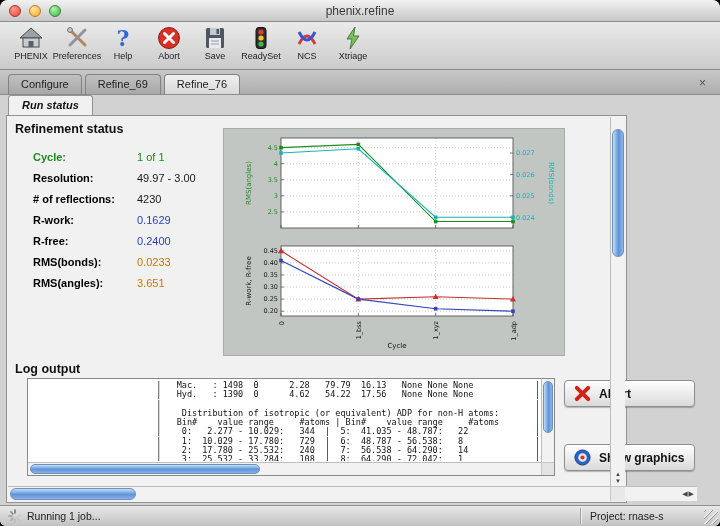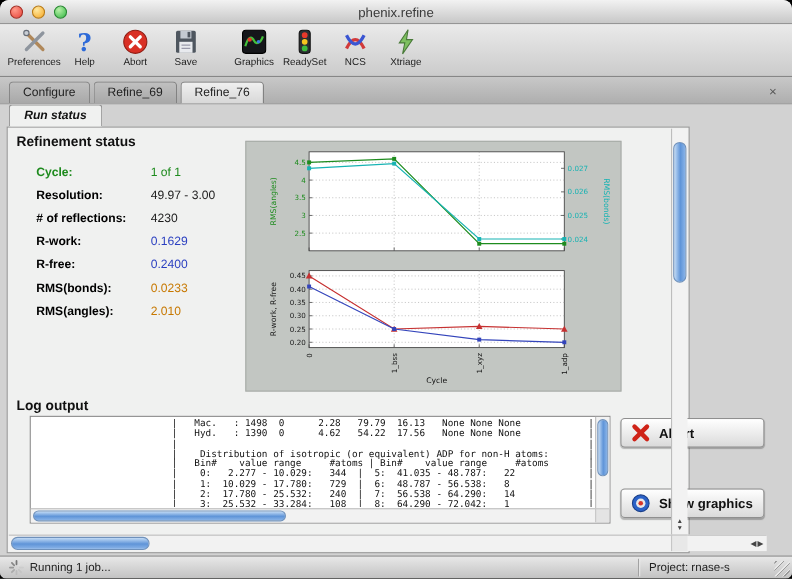--- a/index.html
+++ b/index.html
@@ -69,20 +69,30 @@
       <div class="tl yellow"></div>
       <div class="tl green"></div>
     </div>
     <div class="title">phenix.refine</div>
   </div>
 
   <div class="toolbar">
     <div class="tb-item">
       <span>
           <svg viewBox="0 0 26 26" width="26" height="26">
+            <polygon points="13,3 24,13 2,13" fill="#9aa0a8" stroke="#4a4a4a" stroke-width="1"></polygon>
+            <rect x="5" y="13" width="16" height="9" fill="#c9cdd3" stroke="#4a4a4a"></rect>
+            <rect x="10.5" y="16" width="5" height="6" fill="#5a5e66"></rect>
+          </svg>
+        </span>
+      <span class="tb-label">PHENIX</span>
+    </div>
+    <div class="tb-item">
+      <span>
+          <svg viewBox="0 0 26 26" width="26" height="26">
             <line x1="6" y1="5" x2="21" y2="20" stroke="#b0885a" stroke-width="3" stroke-linecap="round"></line>
             <line x1="21" y1="5" x2="6" y2="20" stroke="#8e959e" stroke-width="3" stroke-linecap="round"></line>
             <circle cx="6" cy="5" r="2.4" fill="#c8cdd4" stroke="#666c77"></circle>
           </svg>
         </span>
       <span class="tb-label">Preferences</span>
     </div>
     <div class="tb-item">
       <span>
           <svg viewBox="0 0 26 26" width="26" height="26">
@@ -106,31 +116,20 @@
             <rect x="4" y="3" width="18" height="20" rx="1.5" fill="#4e565f"></rect>
             <rect x="8" y="3" width="10" height="7" fill="#c3c9d1"></rect>
             <rect x="14.5" y="4" width="2.5" height="5" fill="#4e565f"></rect>
             <rect x="7" y="13" width="12" height="10" fill="#e8eaee"></rect>
             <line x1="9" y1="16" x2="17" y2="16" stroke="#99a"></line>
             <line x1="9" y1="19" x2="17" y2="19" stroke="#99a"></line>
           </svg>
         </span>
       <span class="tb-label">Save</span>
     </div>
-    <div class="tb-item gapL">
-      <span>
-          <svg viewBox="0 0 26 26" width="26" height="26">
-            <rect x="2.5" y="2.5" width="21" height="21" rx="3" fill="#15161a" stroke="#000"></rect>
-            <path d="M5 17 C8 7,11 8,13 12 S19 14,21 8" stroke="#43c03a" stroke-width="2" fill="none"></path>
-            <circle cx="9" cy="11" r="2" fill="#e03a2e"></circle>
-            <circle cx="17" cy="13" r="1.6" fill="#3a7de0"></circle>
-          </svg>
-        </span>
-      <span class="tb-label">Graphics</span>
-    </div>
     <div class="tb-item">
       <span>
           <svg viewBox="0 0 26 26" width="26" height="26">
             <rect x="8" y="2.5" width="10" height="21" rx="3" fill="#2c2f33" stroke="#111"></rect>
             <circle cx="13" cy="7" r="2.6" fill="#e8392b"></circle>
             <circle cx="13" cy="13" r="2.6" fill="#f6c51f"></circle>
             <circle cx="13" cy="19" r="2.6" fill="#3dbb3d"></circle>
           </svg>
         </span>
       <span class="tb-label">ReadySet</span>
@@ -187,21 +186,21 @@
         <div class="stat-row">
           <span class="stat-label" style="color: rgb(0, 0, 0);">R-free:</span>
           <span class="stat-value" style="color: rgb(42, 63, 192);">0.2400</span>
         </div>
         <div class="stat-row">
           <span class="stat-label" style="color: rgb(0, 0, 0);">RMS(bonds):</span>
           <span class="stat-value" style="color: rgb(199, 120, 0);">0.0233</span>
         </div>
         <div class="stat-row">
           <span class="stat-label" style="color: rgb(0, 0, 0);">RMS(angles):</span>
-          <span class="stat-value" style="color: rgb(199, 120, 0);">2.010</span>
+          <span class="stat-value" style="color: rgb(199, 120, 0);">3.651</span>
         </div>
       </div>
 
       <div class="chart-panel">
         <svg id="plot-top" viewBox="0 0 338 112" width="338" height="112">
             <rect x="56" y="8" width="232" height="90" fill="#fff" stroke="#444" stroke-width="0.8"></rect>
             <line x1="133.33333333333331" y1="8" x2="133.33333333333331" y2="98" stroke="#999" stroke-width="0.5" stroke-dasharray="1,2"></line>
             <line x1="210.66666666666666" y1="8" x2="210.66666666666666" y2="98" stroke="#999" stroke-width="0.5" stroke-dasharray="1,2"></line>
             <line x1="56" y1="98" x2="56" y2="95" stroke="#444" stroke-width="0.7"></line>
             <line x1="133.33333333333331" y1="98" x2="133.33333333333331" y2="95" stroke="#444" stroke-width="0.7"></line>

